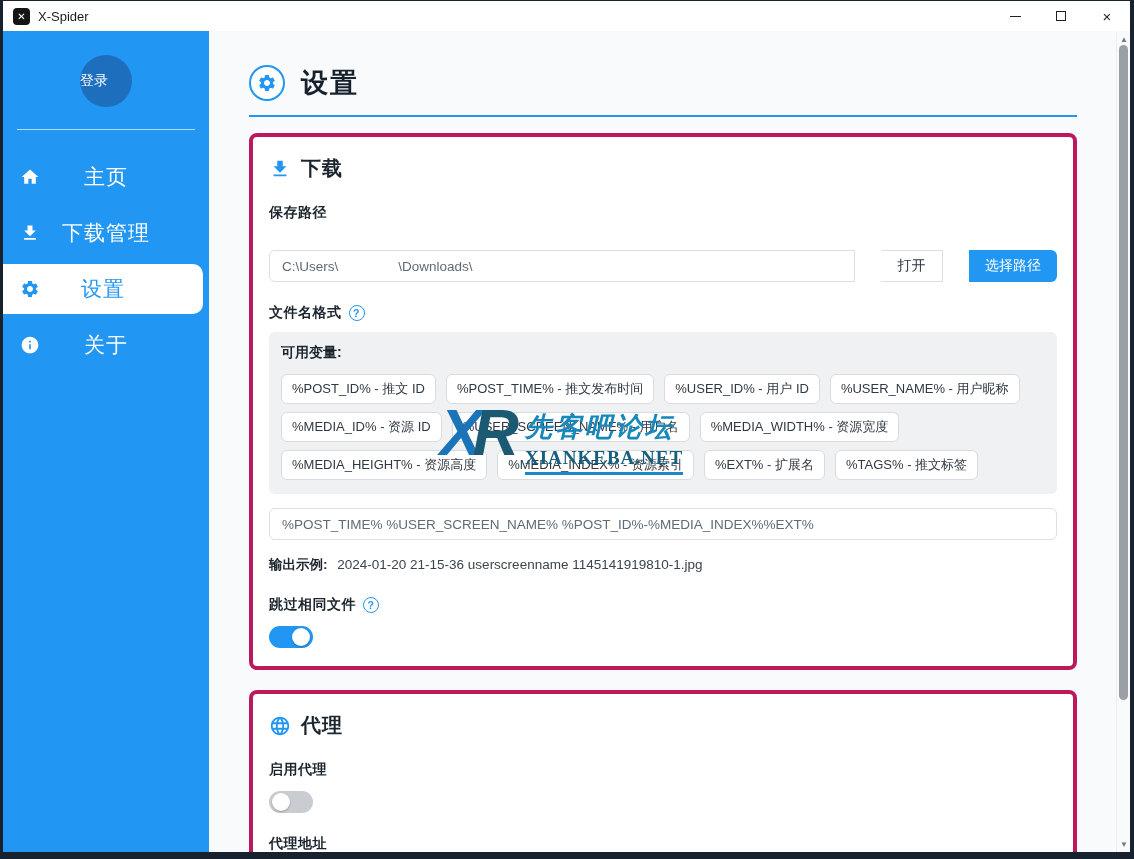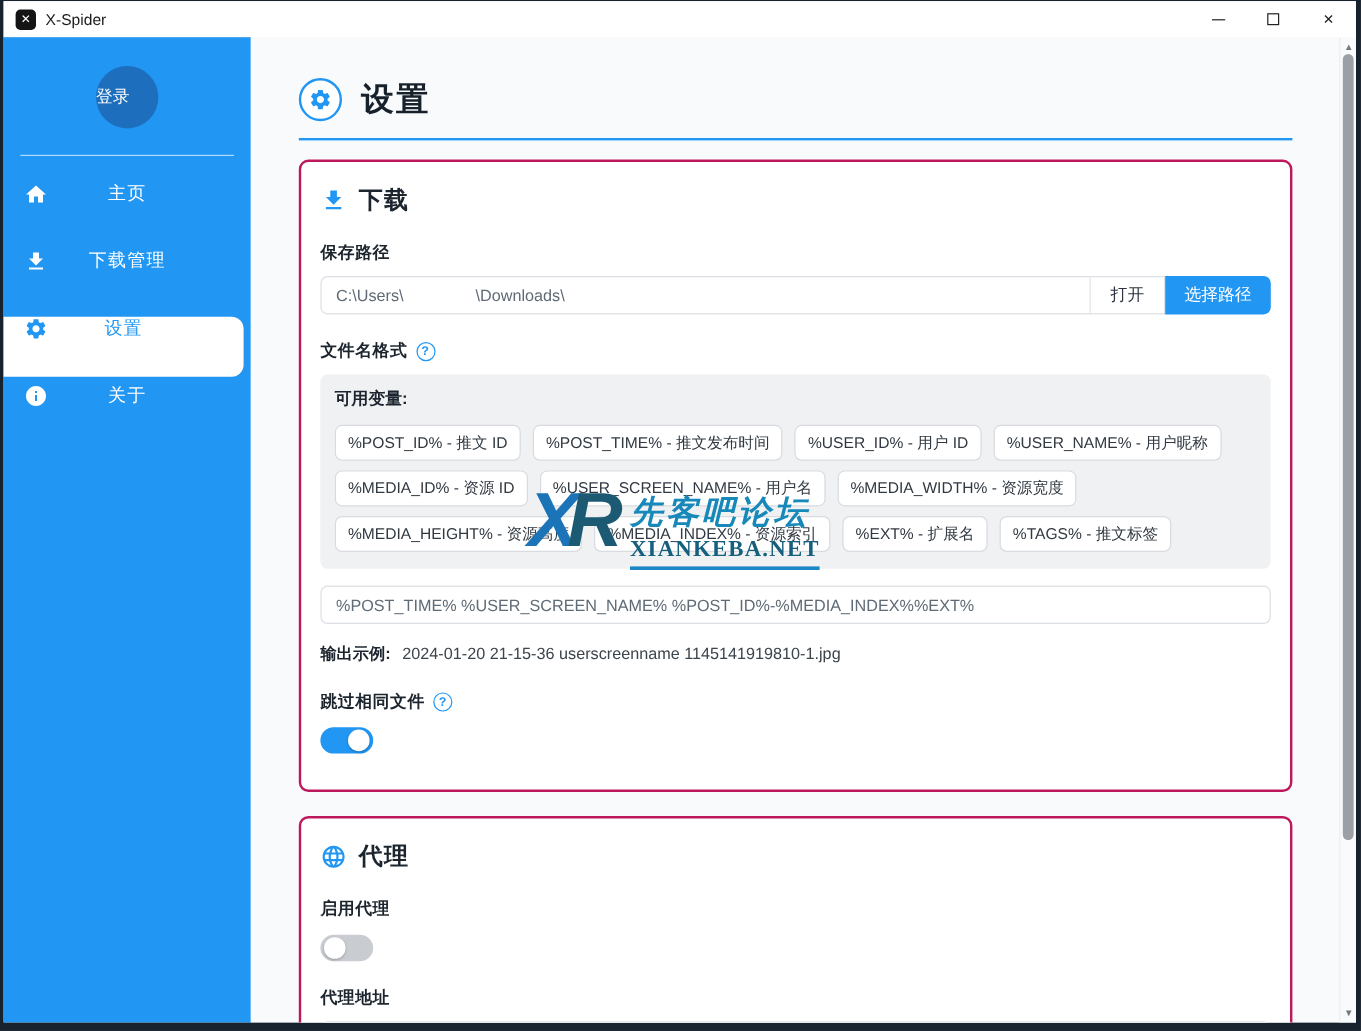--- a/index.html
+++ b/index.html
@@ -23,52 +23,52 @@
 
   
   .app-body { flex:1; display:flex; min-height:0; position:relative; }
 
   
   .sidebar { flex:0 0 206px; background:#2196f3; display:flex; flex-direction:column; align-items:center; }
   .avatar { margin-top:24px; width:52px; height:52px; border-radius:50%; background:#1d6fbe;
     color:#fff; display:flex; align-items:center; justify-content:flex-start; font-size:14px; }
   .sidebar-divider { width:178px; height:1px; background:rgba(255,255,255,.65); margin-top:22px; }
   .nav { margin-top:22px; width:100%; display:flex; flex-direction:column; gap:6px; }
-  .nav-item { position:relative; height:50px; display:flex; 
-    color:#fff; font-size:15px; cursor:pointer; width:100%; }
+  .nav-item { position:relative; height:50px; display:flex; align-items:center;
+    color:#fff; font-size:21px; cursor:pointer; width:100%; }
   .nav-item .nav-icon { position:absolute; left:17px; width:20px; height:20px; display:flex; }
   .nav-item .nav-label { width:100%; text-align:center; letter-spacing:1px; }
   .nav-item.active { width:200px; background:#fff; color:#2196f3; border-radius:0 10px 10px 0; }
   .nav-icon svg { width:20px; height:20px; fill:currentColor; }
 
   
   .main { flex:1; position:relative; background:#f8fafc; overflow:hidden; min-width:0; }
   .content { padding:34px 53px 0 40px; }
 
   .page-header { display:flex; align-items:center; gap:16px; }
   .header-icon { width:36px; height:36px; border-radius:50%; border:2px solid #2196f3;
     color:#2196f3; display:flex; align-items:center; justify-content:center; background:#fff; }
   .header-icon svg { width:20px; height:20px; fill:currentColor; }
   .page-title { font-size:27px; font-weight:bold; color:#17212b; letter-spacing:2px; }
   .header-divider { height:2px; background:#2196f3; margin-top:14px; }
 
-  .card { background:#fff; border:2px solid #be185d; border-radius:8px; padding:18px 16px 30px; }
+  .card { background:#fff; border:4px solid #be185d; border-radius:8px; padding:18px 16px 18px; }
   .card.first { margin-top:16px; }
   .card.second { margin-top:20px; }
   .section-title { display:flex; align-items:center; gap:10px; font-size:20px;
     font-weight:bold; color:#1c252e; letter-spacing:1px; }
   .section-title svg { width:22px; height:22px; fill:#2196f3; }
 
   .field-label { margin-top:22px; font-size:14px; font-weight:bold; color:#1c252e;
     display:flex; align-items:center; gap:7px; letter-spacing:.5px; }
   .help-badge { width:16px; height:16px; border-radius:50%; border:1.5px solid #2196f3;
     color:#2196f3; font-size:10.5px; font-weight:bold; display:inline-flex;
     align-items:center; justify-content:center; cursor:pointer; }
 
-  .path-row { display:flex; margin-top:10px; height:32px; }
+  .path-row { display:flex; margin-top:28px; height:32px;gap:26px; }
   .path-input { flex:1; border:1px solid #dcdfe4; border-radius:6px 0 0 6px; background:#fff;
     display:flex; align-items:center; padding:0 12px; font-size:13.5px; color:#5f6b76; white-space:pre; }
   .btn-open { width:62px; border:1px solid #dcdfe4; border-left:none; background:#fff;
     font-size:14px; color:#2b3440; display:flex; align-items:center; justify-content:center; cursor:pointer;text-align:right; }
   .btn-choose { width:88px; background:#2196f3; color:#fff; border-radius:0 6px 6px 0;
     font-size:14px; display:flex; align-items:center; justify-content:center; cursor:pointer; }
 
   .vars-panel { background:#f0f1f3; border-radius:6px; margin-top:10px; padding:12px 12px 14px; }
   .vars-label { font-size:14px; font-weight:bold; color:#1c252e; }
   .chips { display:flex; flex-wrap:wrap; gap:8px 10px; margin-top:12px; }

